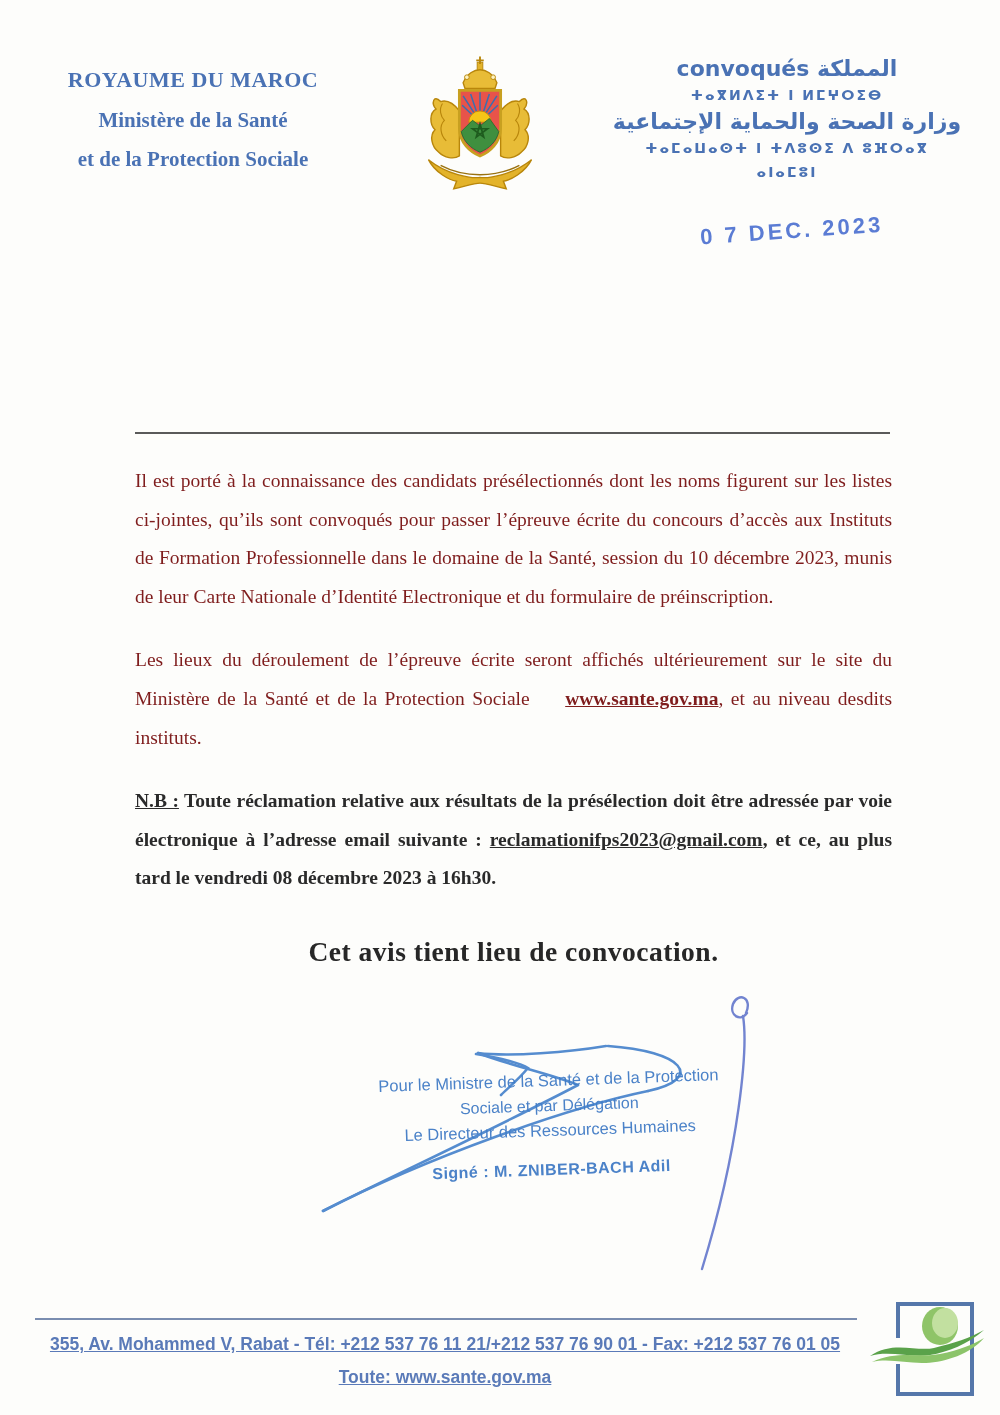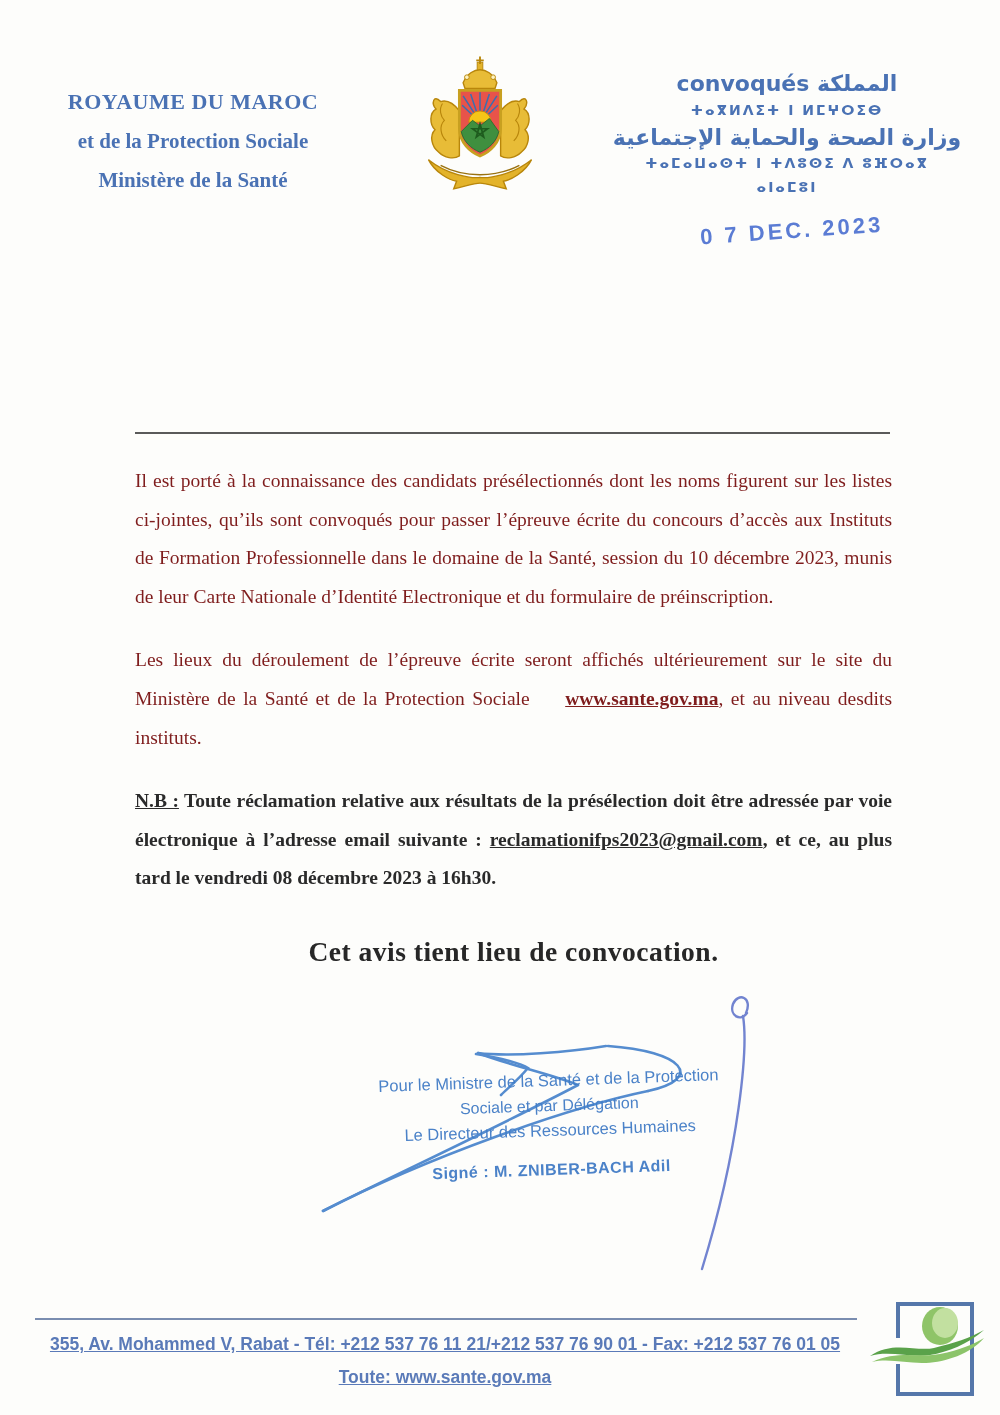--- a/index.html
+++ b/index.html
@@ -7,21 +7,21 @@
   .page {
     position:relative;
     width:1000px; height:1415px;
     margin:0 auto;
     background:#fdfdfb;
     font-family:"Liberation Serif", serif;
     color:#333;
     overflow:hidden;
   }
   
-  .header { position:absolute; top:52px; left:0; width:100%; display:flex; justify-content:space-between; padding:0 38px;align-items:flex-end; }
+  .header { position:absolute; top:52px; left:0; width:100%; display:flex; justify-content:space-between; padding:0 38px; }
   .ministry-fr {
     width:310px; margin-top:8px; text-align:center;
     color:#4a72b4; font-weight:bold; font-size:21px; line-height:1.85;
   }
   .ministry-fr .l1 { font-size:22px; letter-spacing:0.5px; }
   .coat-of-arms { width:150px; height:150px; margin-top:-2px; }
   .ministry-ar { width:350px; text-align:center; color:#4a72b4; margin-top:2px; }
   .ministry-ar .ar { font-size:22px; font-weight:bold; line-height:1.35; font-family:"DejaVu Sans", sans-serif; }
   .ministry-ar .tf { font-size:14px; font-weight:bold; letter-spacing:2px; line-height:1.7; font-family:"DejaVu Sans", sans-serif; }
   
@@ -81,22 +81,22 @@
   .footer-logo { position:absolute; top:1298px; left:868px; width:120px; height:110px; }
 </style>
 </head>
 <body>
 
 <div class="page">
 
   <div class="header">
     <div class="ministry-fr">
       <div class="l1">ROYAUME DU MAROC</div>
+      <div>Ministère de la Santé</div>
       <div>et de la Protection Sociale</div>
-      <div>Ministère de la Santé</div>
     </div>
 
     <svg class="coat-of-arms" viewBox="0 0 160 150">
 
       <path d="M25 112 C45 128 70 132 80 131 C90 132 115 128 135 112 C128 126 112 134 105 135 L108 143 C95 140 85 137 80 137 C75 137 65 140 52 143 L55 135 C48 134 32 126 25 112 Z" fill="#e3b32a" stroke="#b8860b" stroke-width="1.5"></path>
       <path d="M38 118 C55 127 70 128 80 128 C90 128 105 127 122 118" fill="none" stroke="#9a7210" stroke-width="1.5"></path>
 
       <path d="M38 50 C30 42 28 52 33 58 C26 62 26 74 32 80 C26 86 28 98 36 104 C42 110 52 112 58 108 L58 60 C52 52 45 48 38 50 Z" fill="#e8bc37" stroke="#b8860b" stroke-width="1.5"></path>
       <path d="M40 52 C36 58 38 66 42 70 C36 76 38 86 44 92" fill="none" stroke="#b8860b" stroke-width="1.2"></path>
 

